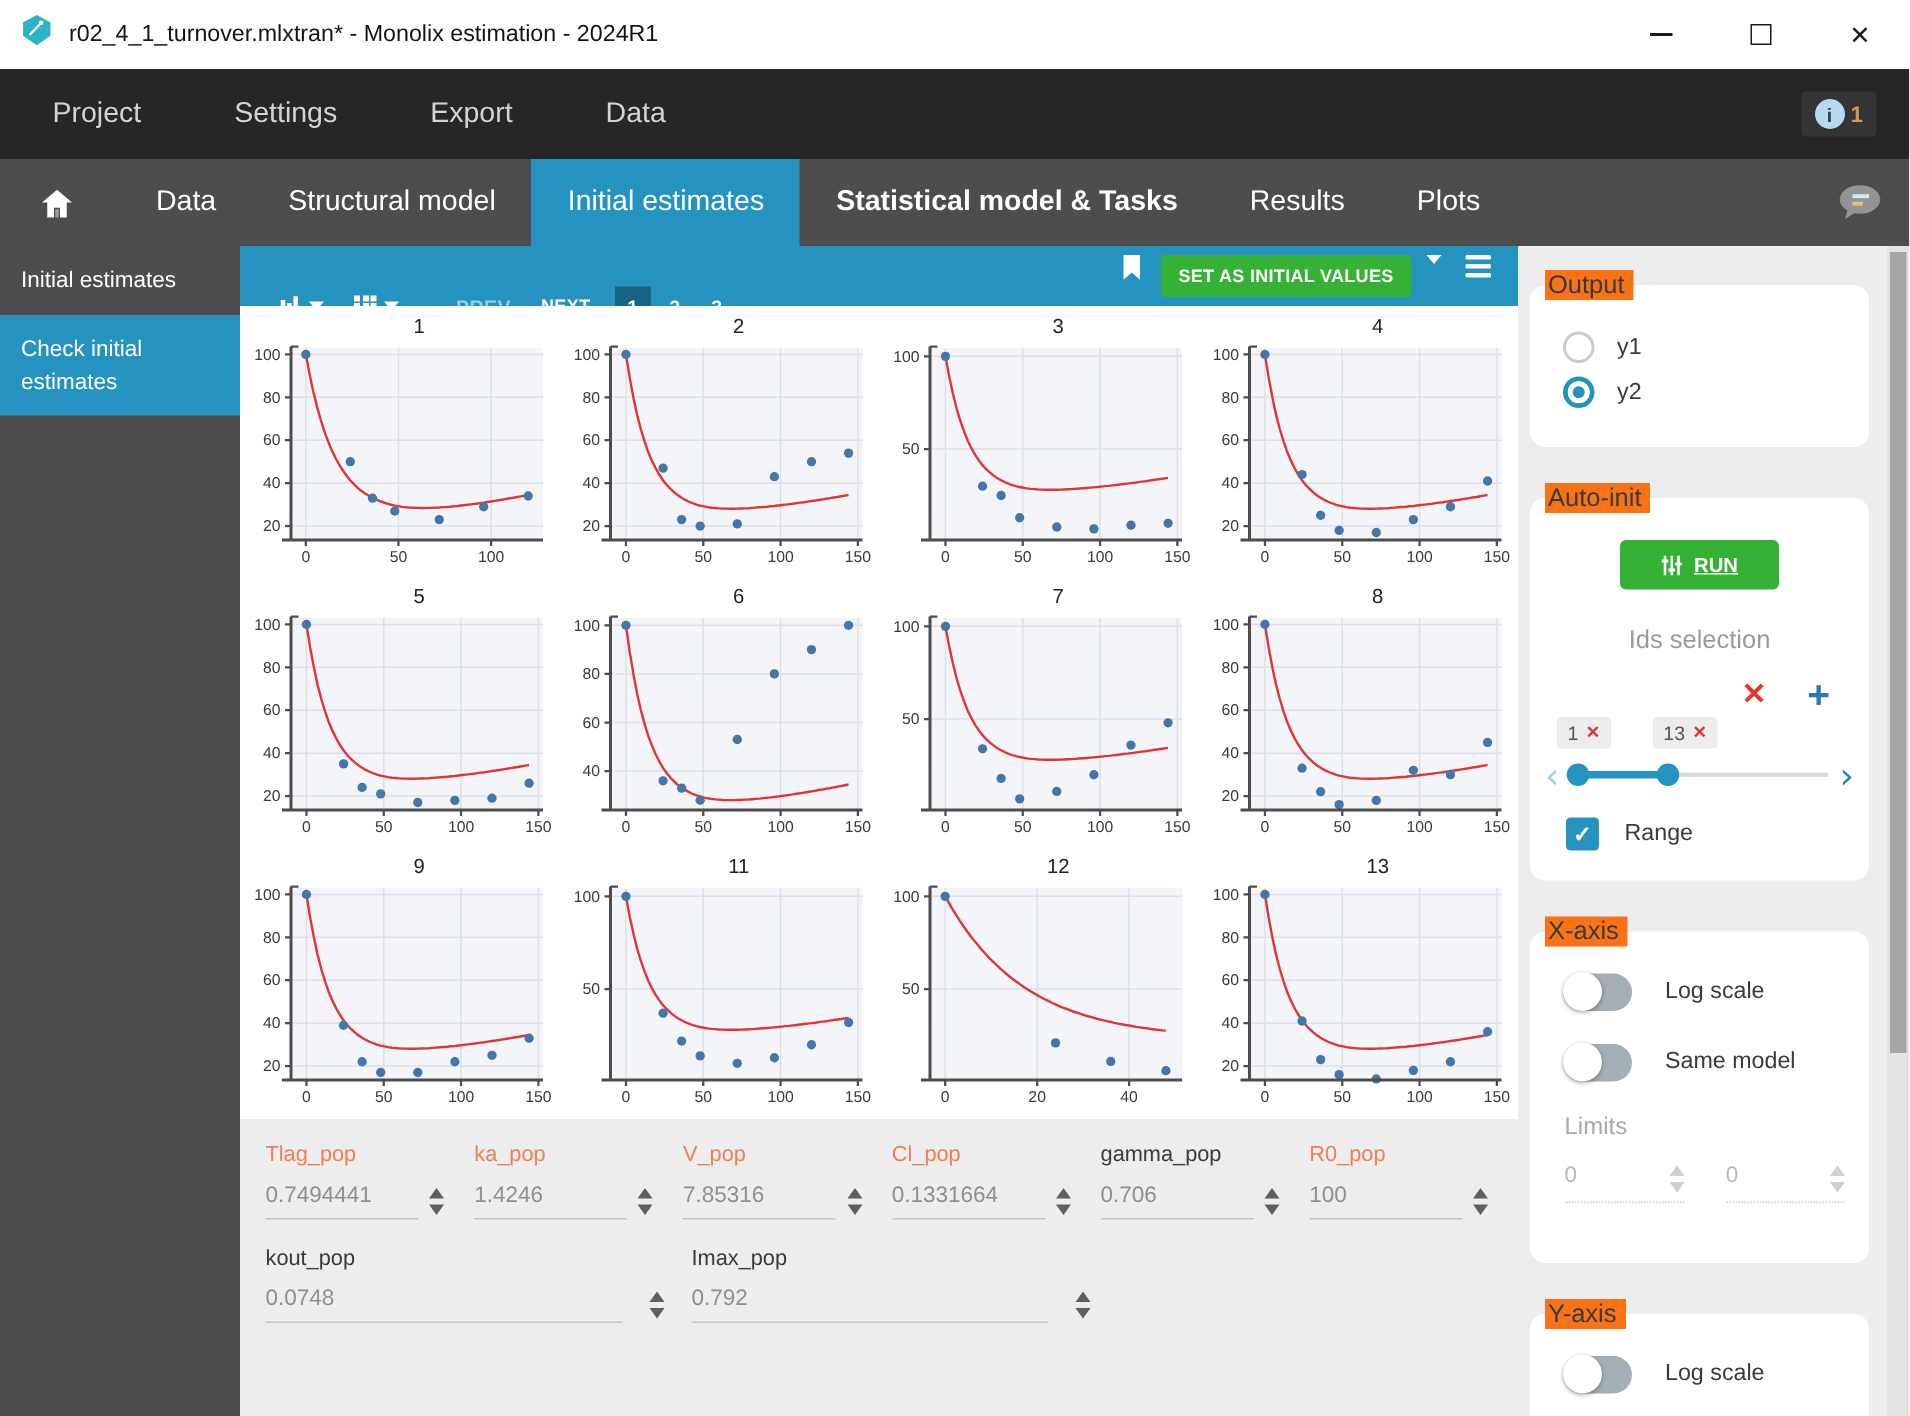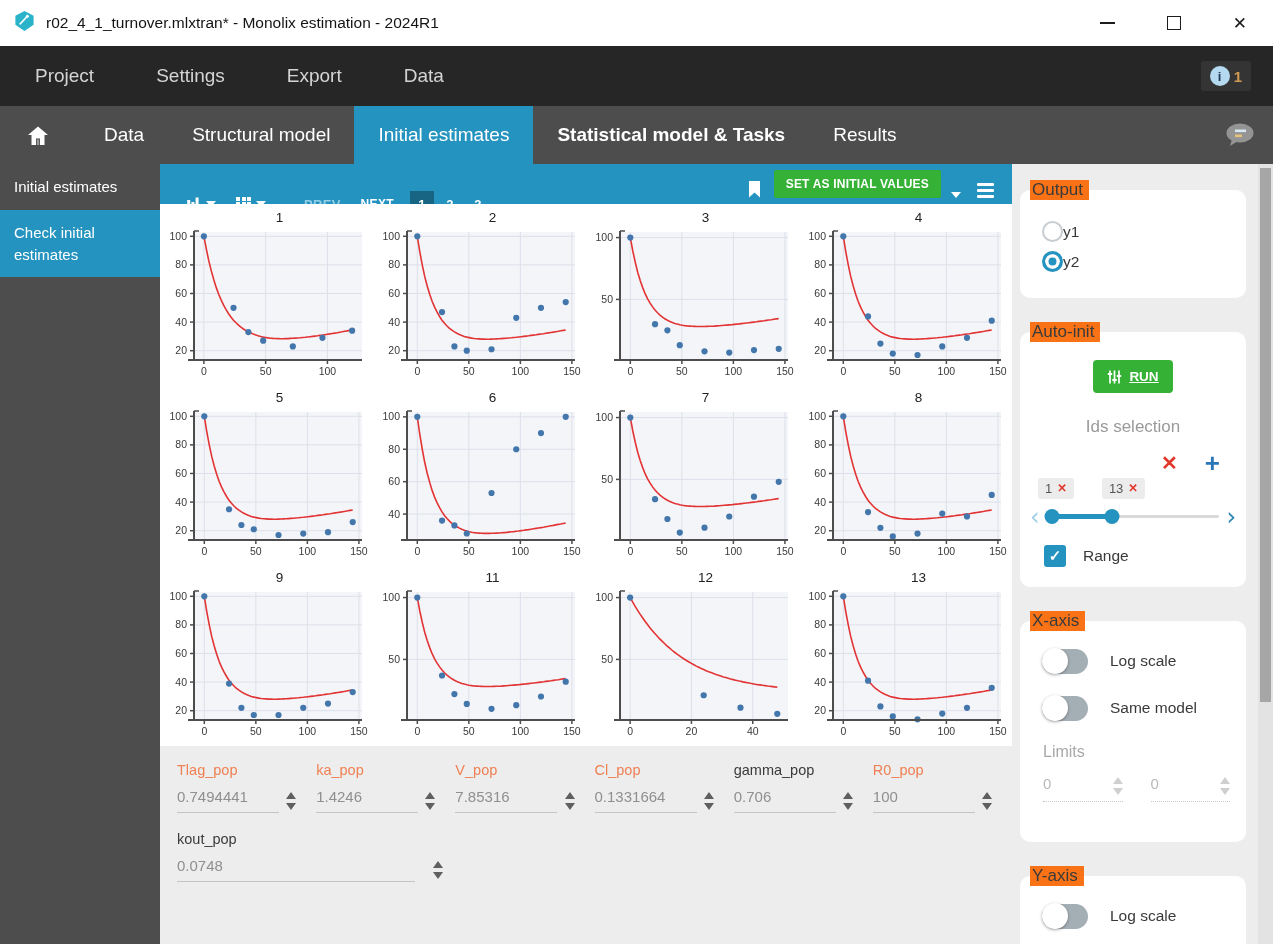--- a/index.html
+++ b/index.html
@@ -44,21 +44,21 @@
   .tb-left{display:flex;align-items:center;margin-left:22px;margin-top:40px;}
   .icon-grp{display:flex;align-items:center;gap:5px;margin-right:20px;}
   .caret{width:0;height:0;border-left:5px solid transparent;border-right:5px solid transparent;border-top:6px solid #fff;}
   .grid-icon{display:grid;grid-template-columns:repeat(3,4px);grid-auto-rows:4px;gap:1.5px;}
   .grid-icon div{background:#fff;}
   .tb-prev{font-size:13px;font-weight:bold;color:#93cfe6;margin:0 20px 0 18px;letter-spacing:.3px;}
   .tb-next{font-size:12px;font-weight:bold;color:#fff;margin-right:16px;letter-spacing:.3px;}
   .pages{display:flex;gap:4px;}
   .page{width:24px;height:26px;display:flex;align-items:center;justify-content:center;font-size:13px;font-weight:bold;}
   .page.active{background:#176583;}
-  .tb-right{margin-left:auto;margin-right:12px;display:flex;align-items:flex-end;}
+  .tb-right{margin-left:auto;margin-right:12px;display:flex;align-items:flex-start;}
   .bookmark{margin-right:13px;display:flex;}
   .set-btn{background:#35b235;color:#fff;font-size:12px;font-weight:bold;padding:7px 12px;border-radius:2px;letter-spacing:.2px;}
   .set-caret{margin:0 16px 0 10px;}
   .hamburger{display:flex;flex-direction:column;gap:3.5px;margin-right:6px;}
   .hamburger div{width:17px;height:2.6px;background:#fff;border-radius:1px;}
 
   
   .plots{height:542px;background:#fff;display:grid;grid-template-columns:repeat(4,213px);grid-template-rows:repeat(3,180px);padding-top:2px;}
   .plot-cell{display:flex;flex-direction:column;align-items:flex-start;}
   .plot-title{width:100%;text-align:center;padding-left:26px;font-size:13.5px;color:#222;margin:4px 0 1px 0;}
@@ -76,27 +76,27 @@
   .arr-up{width:0;height:0;border-left:5px solid transparent;border-right:5px solid transparent;border-bottom:7px solid #5f5f5f;}
   .arr-down{width:0;height:0;border-left:5px solid transparent;border-right:5px solid transparent;border-top:7px solid #5f5f5f;}
   .arr-up.light{border-bottom-color:#cfcfcf;}
   .arr-down.light{border-top-color:#cfcfcf;}
   .param-row2{margin-top:18px;}
 
   
   .rightpanel{width:246px;flex:0 0 246px;background:#ededed;padding-top:6px;overflow:hidden;}
   .panel-title{display:inline-block;position:relative;top:10px;z-index:2;background:#f97316;margin-left:18px;padding:0 6px 0 2px;font-size:17px;color:#3a3a3a;}
   .card{background:#fff;border-radius:10px;margin:0 12px 14px 8px;padding:22px 0 16px 0;position:relative;}
-  .radio-row{display:flex;align-items:center;gap:0;margin:9px 0 9px 22px;}
+  .radio-row{display:flex;align-items:center;gap:15px;margin:9px 0 9px 22px;}
   .radio{width:21px;height:21px;border-radius:50%;border:2px solid #c8cdd2;background:#fff;}
   .radio.selected{border:3px solid #2593bf;background:#2593bf;box-shadow:inset 0 0 0 3.5px #fff;}
   .radio-label{font-size:15.5px;color:#3a3a3a;}
   .out-card{min-height:108px;}
 
-  .run-btn{width:80px;height:33px;background:#35b235;border-radius:4px;color:#fff;display:flex;align-items:center;justify-content:center;gap:7px;font-size:13.5px;font-weight:bold;margin:6px auto 24px auto;text-decoration:underline;}
+  .run-btn{width:106px;height:33px;background:#35b235;border-radius:4px;color:#fff;display:flex;align-items:center;justify-content:center;gap:7px;font-size:13.5px;font-weight:bold;margin:6px auto 24px auto;text-decoration:underline;}
   .ids-title{text-align:center;font-size:17px;color:#9a9a9a;margin-bottom:16px;}
   .edit-icons{display:flex;justify-content:flex-end;gap:27px;padding-right:26px;margin-bottom:4px;}
   .x-red{color:#e0392c;font-size:20px;font-weight:900;line-height:1;}
   .plus-blue{color:#2c77b8;font-size:26px;font-weight:900;line-height:.8;}
   .chips{display:flex;gap:28px;margin-left:18px;margin-bottom:6px;}
   .chip{background:#ececec;border-radius:3px;padding:3px 7px;font-size:13px;color:#555;display:flex;align-items:center;gap:5px;}
   .chip-x{color:#e0392c;font-weight:bold;font-size:11.5px;}
   .slider-row{display:flex;align-items:center;margin:2px 10px 0 10px;}
   .chev{font-size:24px;line-height:1;font-family:"DejaVu Sans",sans-serif;}
   .chev.left{color:#9fd0e6;}
@@ -164,20 +164,21 @@
           <path d="M2 10 L12 1.5 L22 10 H18.5 V20 H14 V13.5 H10 V20 H5.5 V10 Z" fill="#ffffff"></path>
           <rect x="10.8" y="14.5" width="2.4" height="5.5" fill="#9a9a9a"></rect>
         </svg>
     </span>
     <div style="display:flex" id="tabs-container">
         <div class="tab">Data</div>
         <div class="tab">Structural model</div>
         <div class="tab active">Initial estimates</div>
         <div class="tab bold">Statistical model &amp; Tasks</div>
         <div class="tab">Results</div>
+        <div class="tab">Plots</div>
       </div>
     <span class="chat">
       <svg width="32" height="27" viewBox="0 0 32 27">
           <ellipse cx="17" cy="11" rx="13.5" ry="9.5" fill="#949494"></ellipse>
           <path d="M9 17 L7 24 L15 19 Z" fill="#949494"></path>
           <rect x="12" y="7.5" width="11" height="2.6" fill="#d8e8f2"></rect>
           <rect x="12" y="12.5" width="7" height="2.6" fill="#e4c27a"></rect>
         </svg>
     </span>
   </div>
@@ -786,20 +787,28 @@
           </div>
         <div class="param-row param-row2" id="param-row2">
             <div class="param-wide">
               <div class="param-name">kout_pop</div>
               <div class="param-value">0.0748</div>
               <div class="spinner">
                 <div class="arr-up"></div>
                 <div class="arr-down"></div>
               </div>
             </div>
+            <div class="param-wide">
+              <div class="param-name">Imax_pop</div>
+              <div class="param-value">0.792</div>
+              <div class="spinner">
+                <div class="arr-up"></div>
+                <div class="arr-down"></div>
+              </div>
+            </div>
           </div>
       </div>
     </div>
 
     <div class="rightpanel">
 
       <div class="panel-section">
         <div class="panel-title">Output</div>
         <div class="card out-card" id="output-card">
             <div class="radio-row">

